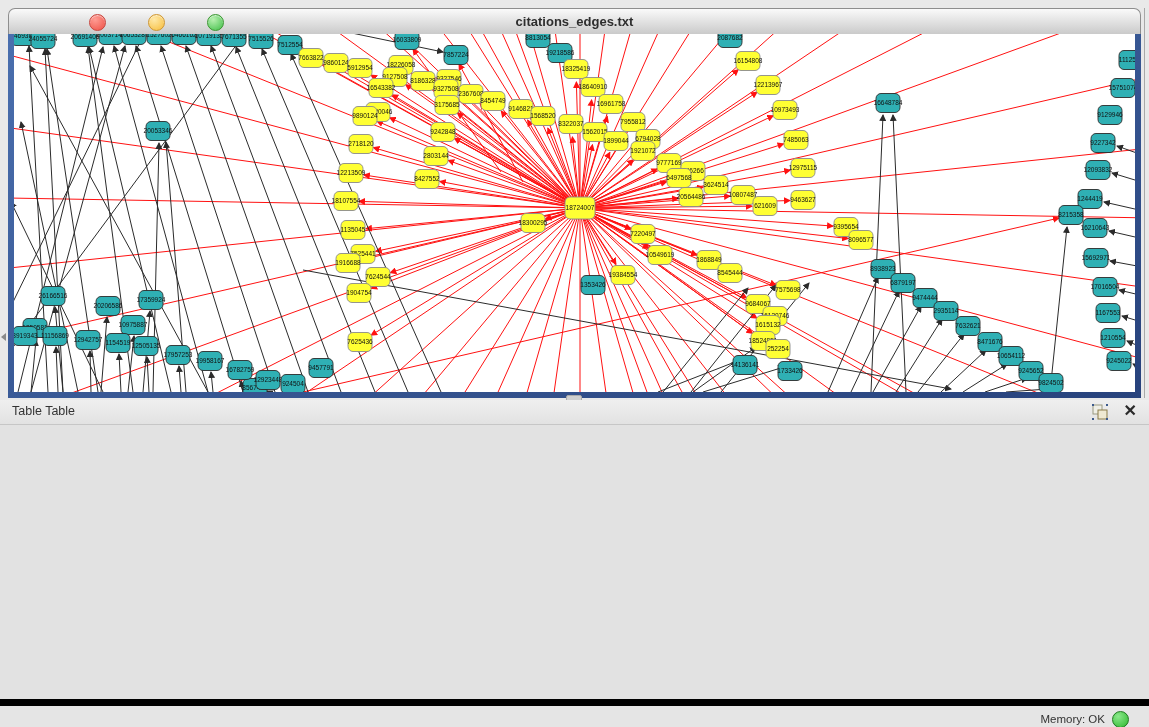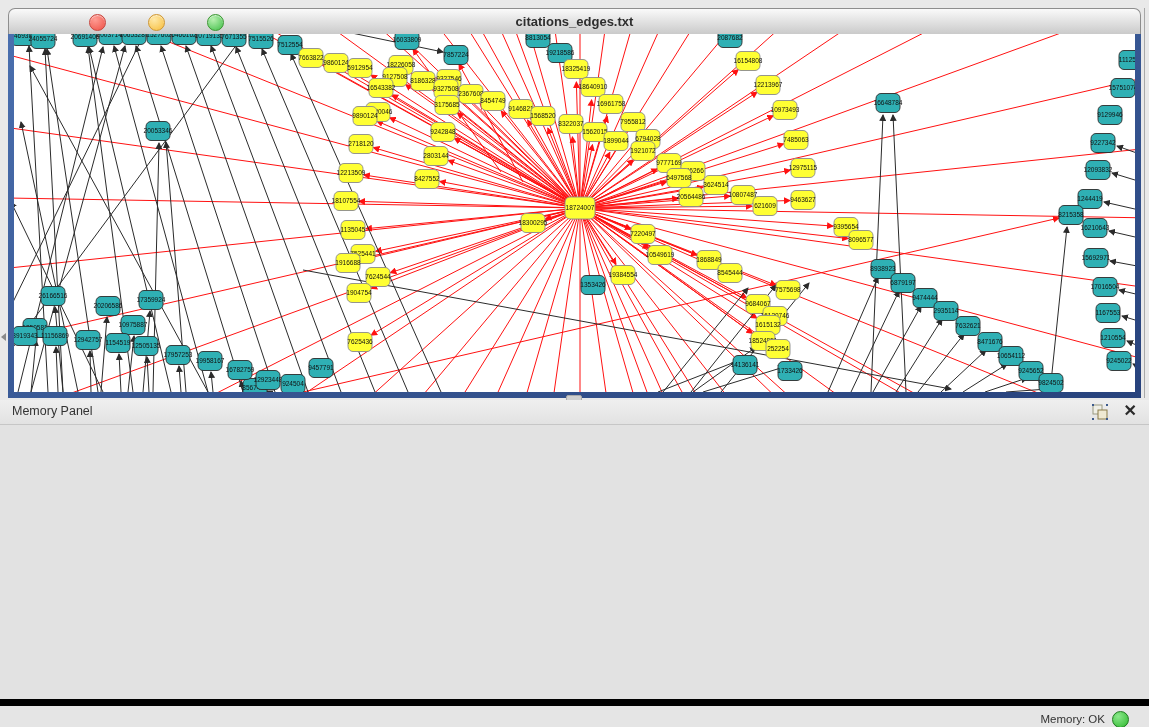--- a/index.html
+++ b/index.html
@@ -732,21 +732,21 @@
         </svg>
       </div>
     </div>
   </div>
   <div id="right-edge-line"></div>
   <div id="hidden-panel-handle"></div>
   <div id="splitter-handle"></div>
 
   <div id="table-panel">
     <div id="panel-header">
-      <span id="panel-title">Memory Panel</span>
+      <span id="panel-title">Table Table</span>
       <span id="float-btn">
         <svg width="18" height="18" viewBox="0 0 18 18">
           <rect x="2" y="2" width="9" height="9" fill="#efefe6" stroke="#9a9a82"></rect>
           <rect x="7" y="7" width="9" height="9" fill="#efe9d2" stroke="#8b7d4a"></rect>
           <rect x="1" y="1" width="2" height="2" fill="#3c5a8c"></rect>
             <rect x="15" y="15" width="2" height="2" fill="#3c5a8c"></rect>
           <rect x="1" y="15" width="2" height="2" fill="#3c5a8c"></rect>
             <rect x="15" y="1" width="2" height="2" fill="#3c5a8c"></rect>
         </svg>
       </span>

